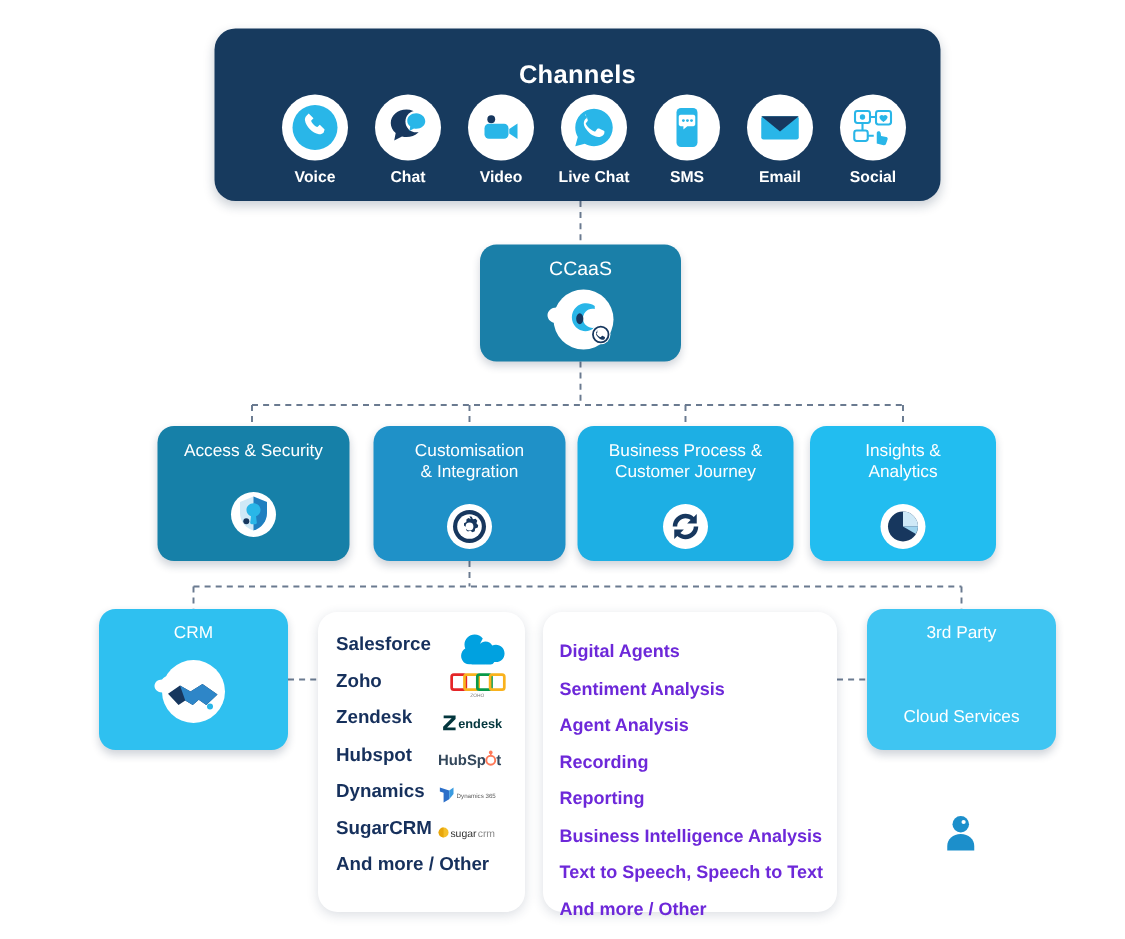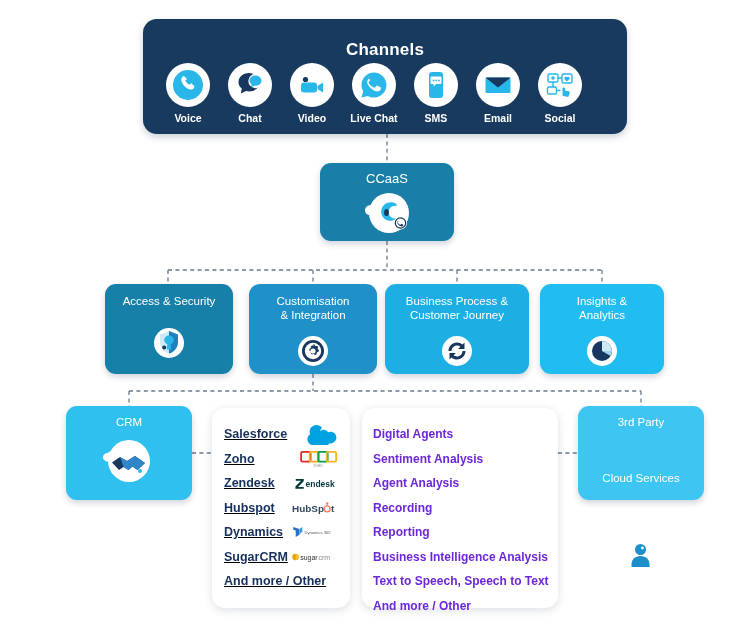--- a/index.html
+++ b/index.html
@@ -20,21 +20,21 @@
     position:absolute;left:143px;top:19px;width:484px;height:115px;
     background:#173A5E;border-radius:14px;
     box-shadow:0 3px 7px rgba(20,40,70,.22);
   }
   .channels-title{
     position:absolute;top:21px;left:0;width:100%;text-align:center;
     color:#ffffff;font-size:17px;font-weight:bold;letter-spacing:.2px;
   }
   .channel-row{
     position:absolute;top:44px;left:14px;right:14px;height:66px;
-    display:flex;justify-content:flex-start;align-items:flex-start;
+    display:flex;justify-content:flex-end;align-items:flex-start;
   }
   .channel{width:62px;display:flex;flex-direction:column;align-items:center;}
   .ch-circle{
     width:44px;height:44px;border-radius:50%;background:#ffffff;
     display:flex;align-items:center;justify-content:center;
   }
   .ch-label{
     margin-top:5px;color:#ffffff;font-size:10.5px;font-weight:bold;
     white-space:nowrap;
   }
@@ -70,23 +70,22 @@
   
   .panel{
     position:absolute;background:#ffffff;border-radius:13px;
     box-shadow:0 2px 8px rgba(30,50,80,.16);
   }
   .panel-crm{left:212px;top:408px;width:138px;height:200px;}
   .panel-svc{left:362px;top:408px;width:196px;height:200px;}
 
   .crm-list{padding:14px 0 0 0;}
   .crm-row{
-    display:flex;align-items:center;height:24.5px;padding:0 10px 0 12px;
+    display:flex;height:24.5px;padding:0 10px 0 12px;
     justify-content:space-between;
-    text-decoration:underline;
   }
   .crm-name{
     color:#16305C;font-size:12.5px;font-weight:bold;white-space:nowrap;
   }
   .crm-logo{width:48px;height:20px;display:flex;align-items:center;justify-content:flex-end;}
 
   .svc-list{padding:14px 0 0 0;}
   .svc-row{height:24.5px;display:flex;align-items:center;padding:0 8px 0 11px;}
   .svc-name{color:#6d28d9;font-size:12px;font-weight:bold;white-space:nowrap;}
 

